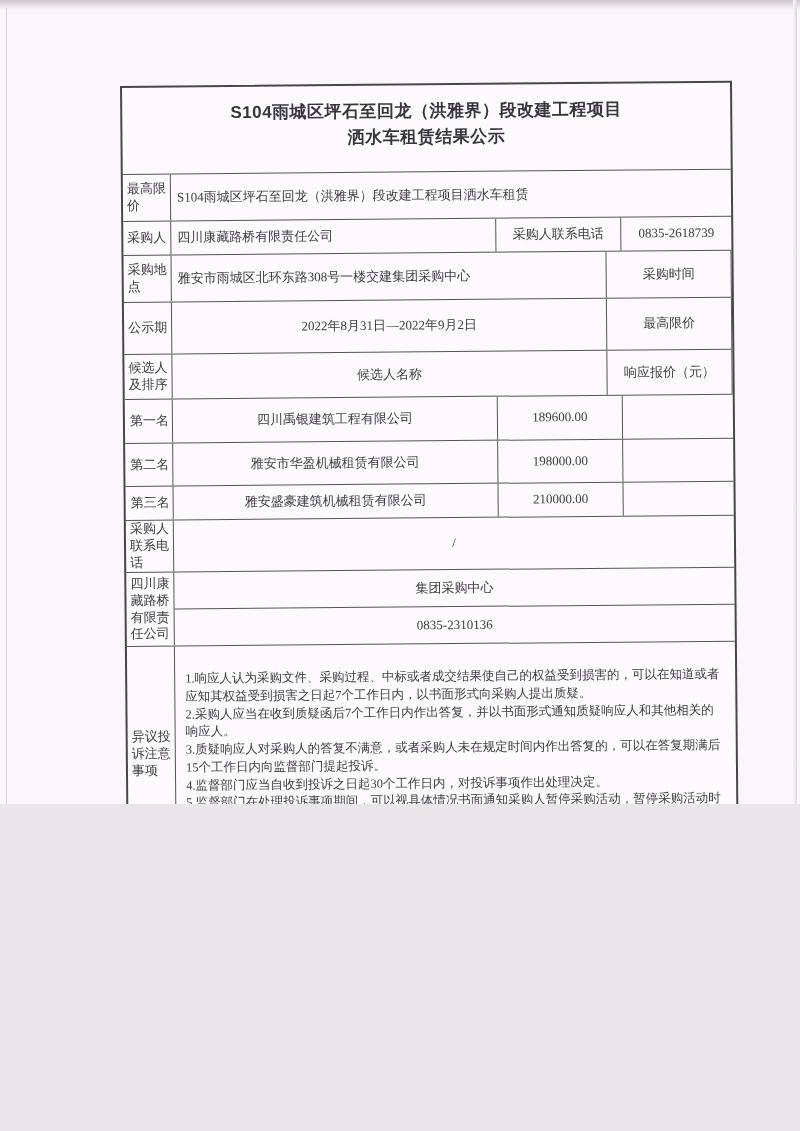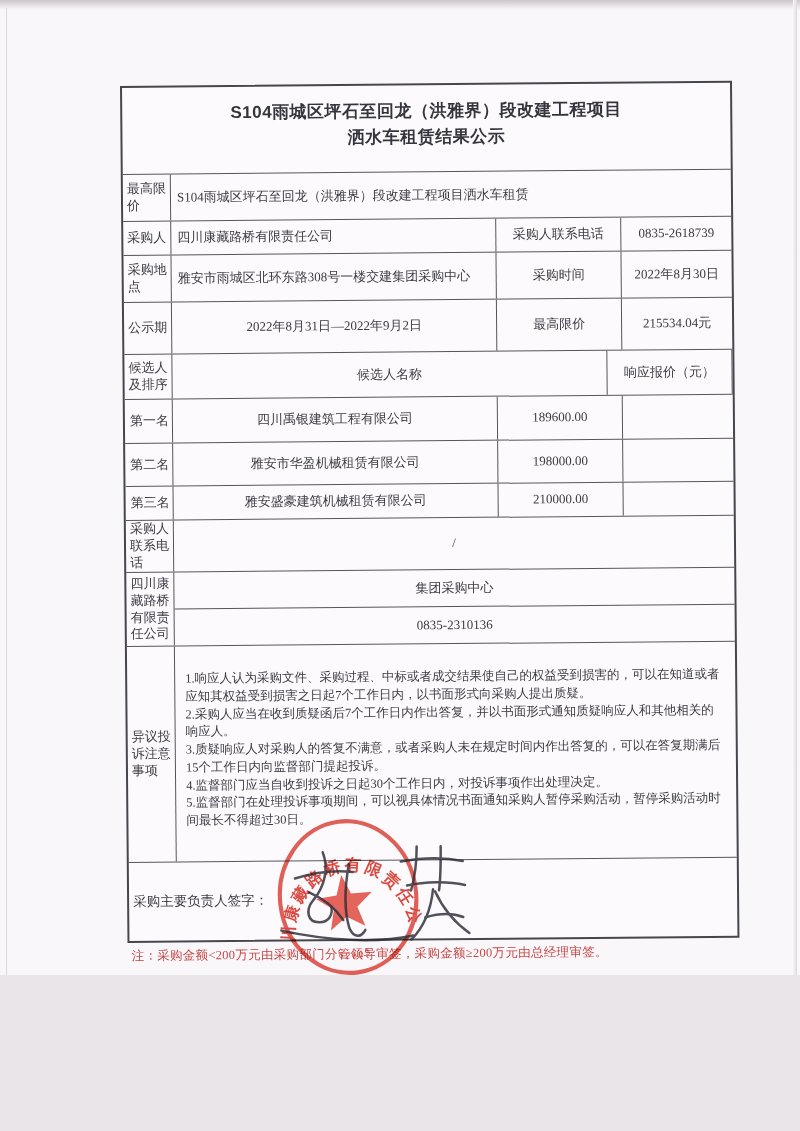--- a/index.html
+++ b/index.html
@@ -4,21 +4,21 @@
 <style>
   html,body{margin:0;padding:0;}
   body{
     width:800px;height:1131px;
     background:#e9e5e8;
     font-family:"Liberation Serif","DejaVu Serif",serif;
     color:#3b3b44;
     -webkit-font-smoothing:antialiased;
   }
   .page{
-    position:relative;width:800px;height:975px;
+    position:relative;width:800px;height:804px;
     background:#faf7fa;overflow:hidden;
   }
   .edge-top{position:absolute;top:0;left:0;right:0;height:10px;
     background:linear-gradient(180deg,#cdc7cb 0%,#e6e1e5 55%,#faf7fa 100%);}
   .edge-left{position:absolute;left:6px;top:8px;bottom:0;width:1px;background:#ddd6da;}
   .edge-right{position:absolute;right:3px;top:0;bottom:0;width:4px;
     background:linear-gradient(270deg,#ded8dc,#faf7fa);}
 
   .content{
     position:absolute;left:120px;top:86px;width:612px;
@@ -95,28 +95,26 @@
         <div class="cell lab">采购人</div>
         <div class="cell val">四川康藏路桥有限责任公司</div>
         <div class="cell mid">采购人联系电话</div>
         <div class="cell end">0835-2618739</div>
       </div>
 
       <div class="trow h-location">
         <div class="cell lab">采购地点</div>
         <div class="cell val">雅安市雨城区北环东路308号一楼交建集团采购中心</div>
         <div class="cell mid">采购时间</div>
-        <div class="cell end">2022年8月30日</div>
       </div>
 
       <div class="trow h-publicity">
         <div class="cell lab">公示期</div>
         <div class="cell val c-center">2022年8月31日—2022年9月2日</div>
         <div class="cell mid">最高限价</div>
-        <div class="cell end">215534.04元</div>
       </div>
 
       <div class="trow h-candhead">
         <div class="cell lab">候选人及排序</div>
         <div class="cell val c-center">候选人名称</div>
         <div class="cell mid">响应报价（元）</div>
       </div>
 
       <div class="trow h-c1">
         <div class="cell lab c-center">第一名</div>

